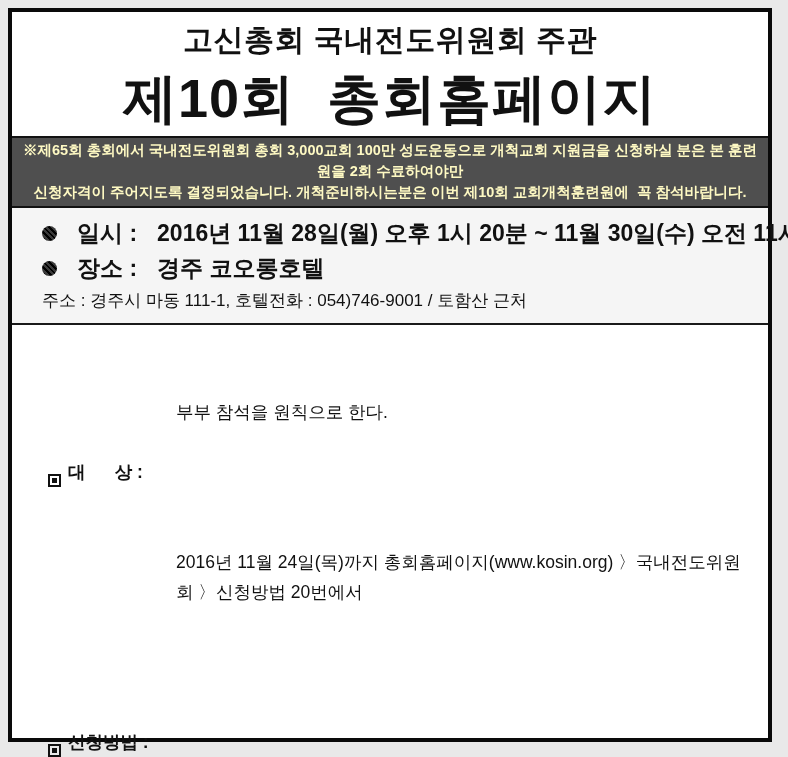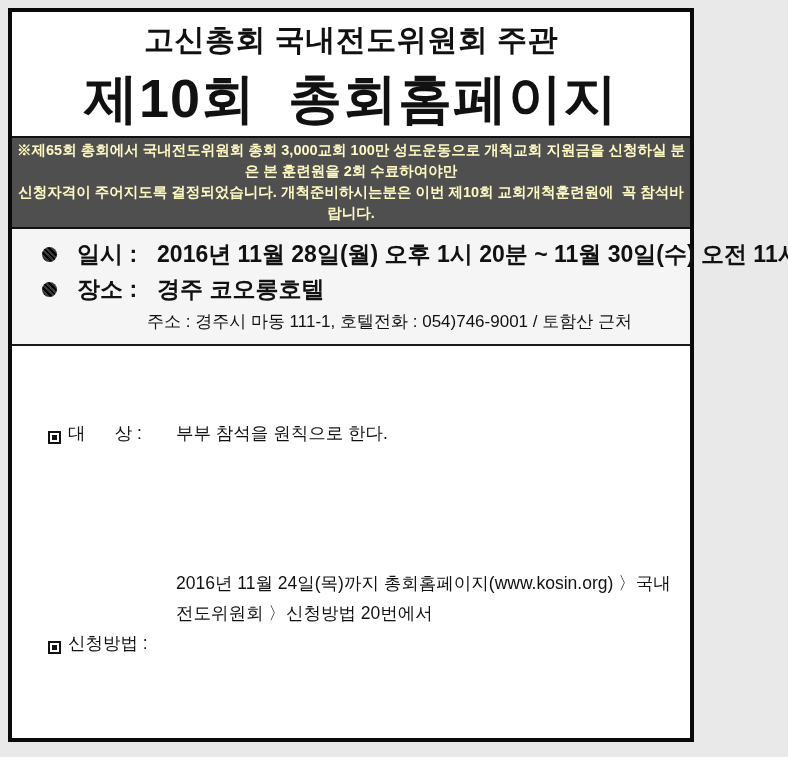--- a/index.html
+++ b/index.html
@@ -6,21 +6,21 @@
   html,body { width:788px; height:757px; }
   body {
     background:#e9e9e9;
     font-family:"Liberation Sans", sans-serif;
     color:#111;
     position:relative;
     overflow:hidden;
   }
   .poster {
     position:absolute; left:8px; top:8px;
-    width:686px; height:734px;
+    width:764px; height:734px;
     background:#ffffff;
     border:4px solid #0a0a0a;
     display:flex; flex-direction:column;
   }
   
   .header { text-align:center; padding-top:8px; }
   .subtitle {
     font-size:30px; font-weight:700; letter-spacing:0.5px; line-height:40px;
   }
   .title {
@@ -43,30 +43,30 @@
   }
   .event-line {
     display:flex; align-items:center; gap:20px;
     font-size:23px; font-weight:800; line-height:35px; white-space:pre;
   }
   .ball {
     width:15px; height:15px; border-radius:50%; flex:0 0 auto;
     background:repeating-linear-gradient(45deg,#3a3a3a 0 2px,#000 2px 4px);
   }
   .address {
-    font-size:17px; font-weight:500; line-height:29px; margin-left:105px;
+    font-size:17px; font-weight:500; line-height:29px; 
   }
   
   .details { flex:1; padding:12px 10px 0 36px; }
   .drow {
     display:grid; grid-template-columns:128px 1fr;
     font-size:17.5px; line-height:30px;
   }
   .dlabel {
-    font-weight:400; white-space:pre; display:flex; align-items:center; gap:7px;
+    font-weight:700; white-space:pre; display:flex; align-items:flex-end; gap:7px;
   }
   .sq {
     width:13px; height:13px; flex:0 0 auto; margin-top:8px;
     border:2px solid #111; position:relative;
   }
   .sq::after {
     content:""; position:absolute; left:2px; top:2px; right:2px; bottom:2px;
     background:#111;
   }
   .dcontent { white-space:pre-wrap; }

